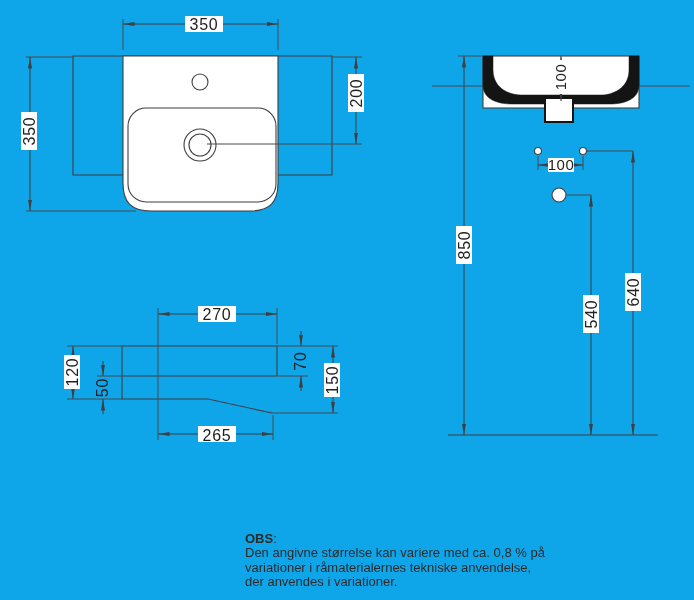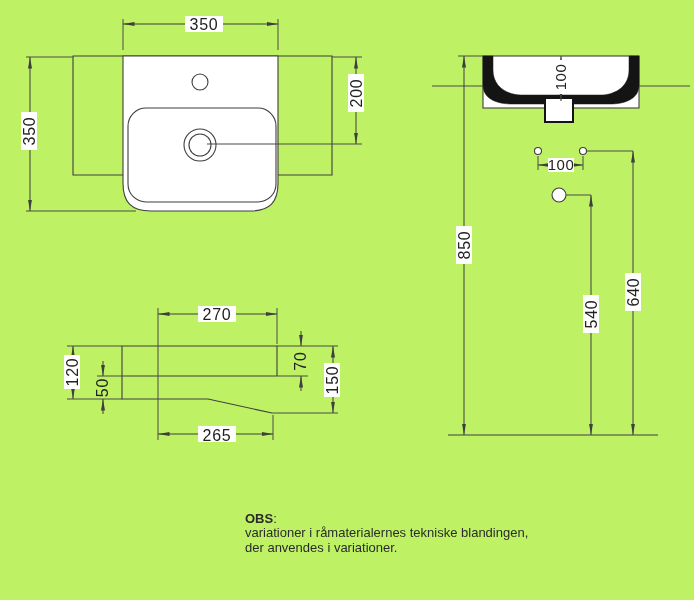--- a/index.html
+++ b/index.html
@@ -1,39 +1,39 @@
 <!DOCTYPE html>
 <html><head>
 <meta charset="utf-8">
 <style>
   html,body{margin:0;padding:0;background:#ffffff;}
   .canvas{
     position:relative;
     width:694px;height:600px;
-    background:#bef264;
+    background:#0ea5e9;
     font-family:"Liberation Sans", sans-serif;
     overflow:hidden;
   }
   svg{position:absolute;left:0;top:0;}
   svg .ln{stroke:#3f3f3f;stroke-width:1.1;fill:none;}
   svg .thin{stroke:#4a4a4a;stroke-width:1;fill:none;}
   svg .dim{stroke:#3f3f3f;stroke-width:1;fill:none;
     marker-start:url(#arr);marker-end:url(#arr);}
   svg .dimend{stroke:#3f3f3f;stroke-width:1;fill:none;marker-end:url(#arr);}
   svg .dimstart{stroke:#3f3f3f;stroke-width:1;fill:none;marker-start:url(#arr);}
   svg .white{fill:#ffffff;}
   svg .solid{fill:#141414;stroke:#141414;stroke-width:.5;}
   svg text{
     font-family:"Liberation Sans", sans-serif;
     font-size:16px;letter-spacing:.8px;
     fill:#222222;text-anchor:middle;
   }
   svg text.sm{font-size:15px;letter-spacing:.5px;}
   .note{
-    position:absolute;left:245px;top:512px;width:330px;
+    position:absolute;left:245px;top:532px;width:330px;
     font-size:13px;line-height:14.4px;color:#2b2b2b;
   }
   .note .t{font-weight:bold;}
 </style>
 </head>
 <body>
 
 <div class="canvas">
 <svg width="694" height="600" viewBox="0 0 694 600">
   <defs>
@@ -183,16 +183,17 @@
       <g transform="translate(332,380) rotate(-90)">
         <rect class="white" x="-17" y="-8" width="34" height="16"></rect>
         <text x="0" y="0" dy="0.35em">150</text>
       </g>
     </g>
   </g>
 </svg>
 
   <div class="note">
     <div><span class="t">OBS</span><span>:</span></div>
-    <div>variationer i råmaterialernes tekniske blandingen,</div>
+    <div>Den angivne størrelse kan variere med ca. 0,8 % på</div>
+    <div>variationer i råmaterialernes tekniske anvendelse,</div>
     <div>der anvendes i variationer.</div>
   </div>
 </div>
 
 </body></html>

